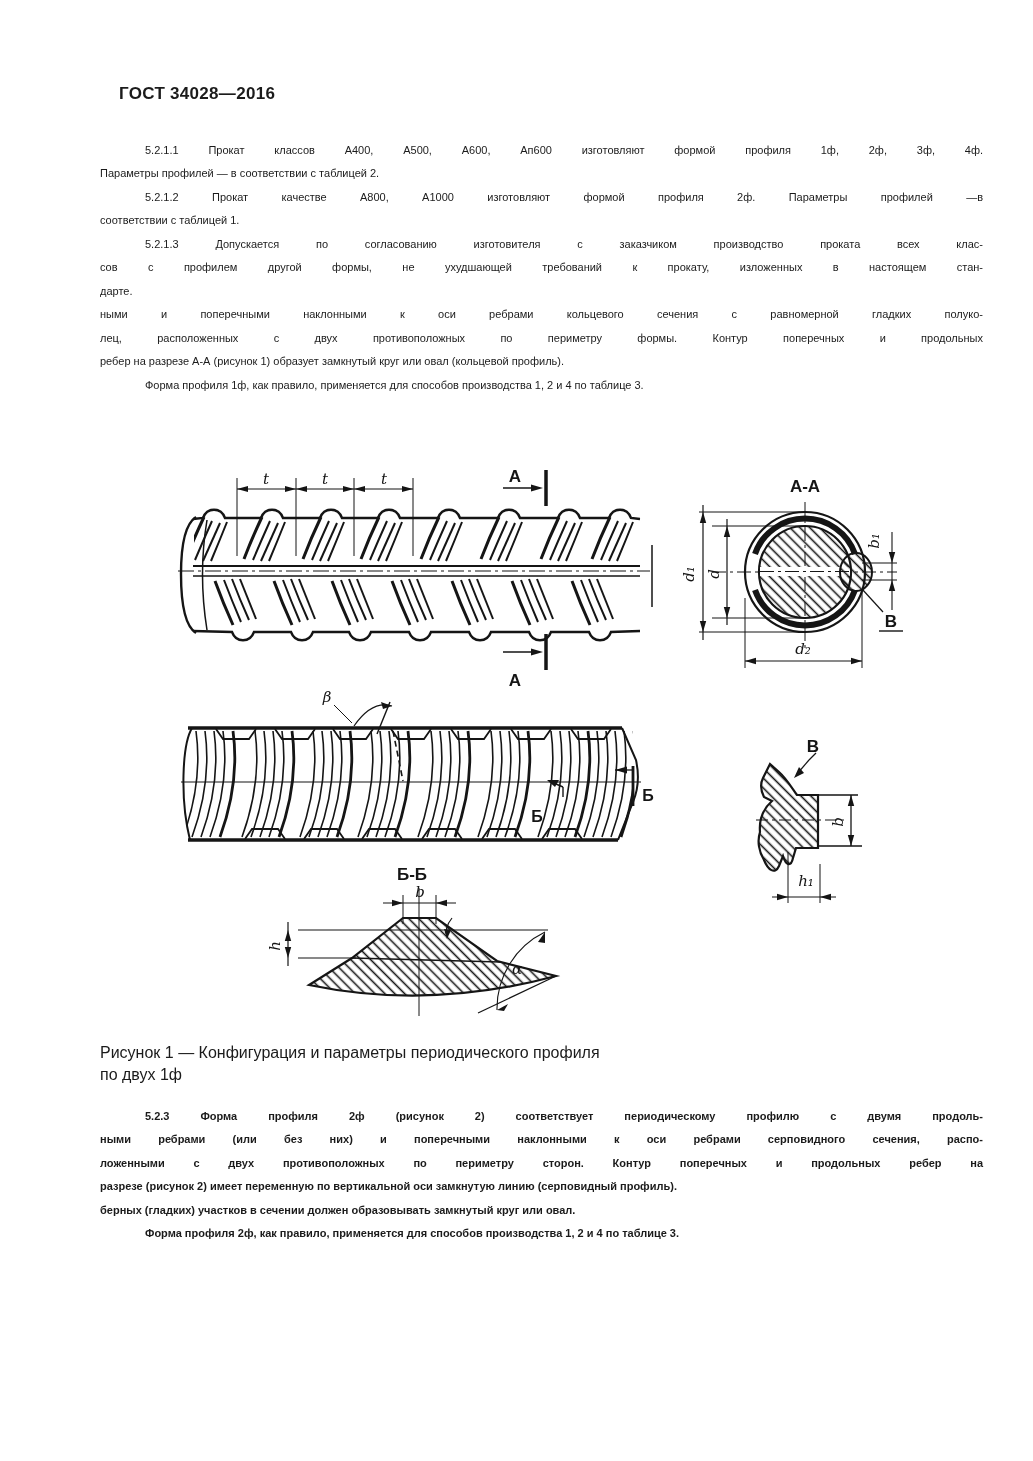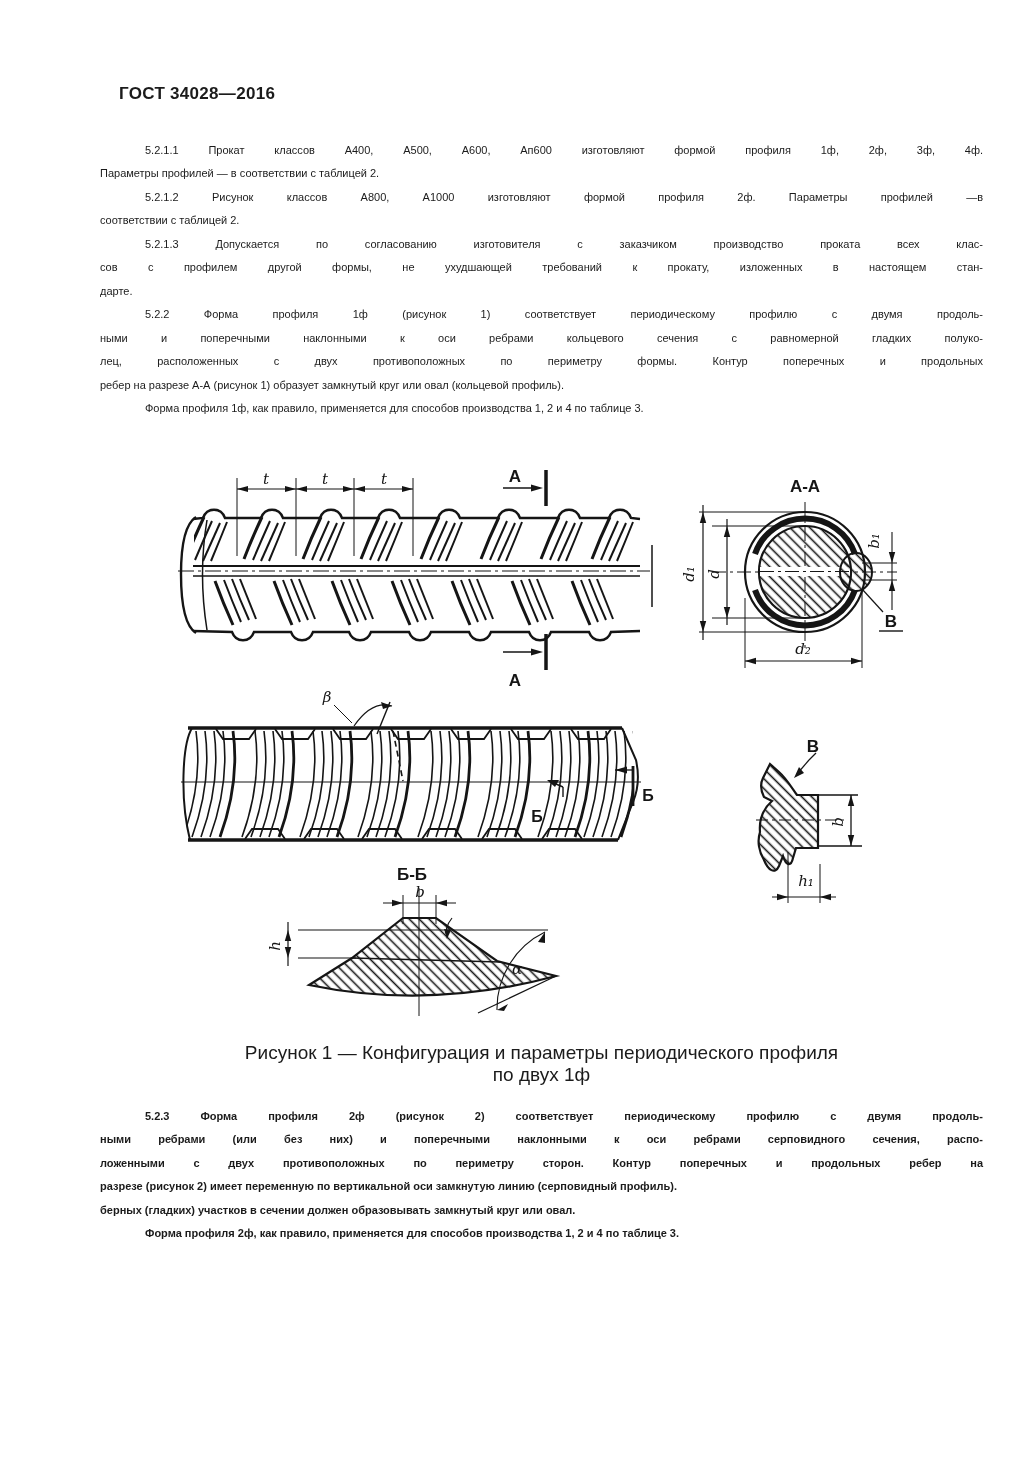--- a/index.html
+++ b/index.html
@@ -4,44 +4,43 @@
 <style>
   html,body{margin:0;padding:0;background:#ffffff;}
   #page{position:relative;width:1033px;height:1290px;background:#ffffff;overflow:hidden;
         font-family:"Liberation Sans",sans-serif;color:#1b1b1b;}
   .ln{font-size:11px;line-height:23.45px;white-space:normal;}
   .jl{text-align:justify;text-align-last:justify;}
   .ind{text-indent:45px;}
   #hdr{position:absolute;left:119px;top:84px;font-weight:bold;font-size:17px;letter-spacing:.3px;}
   #blockTop{position:absolute;left:100px;top:139px;width:883px;}
   #blockBottom{position:absolute;left:100px;top:1105px;width:883px;font-weight:bold;}
-  #caption{position:absolute;left:100px;top:1042px;width:883px;text-align:center;
-           font-size:19px;line-height:22px;}
+  #caption{position:absolute;left:100px;top:1042px;width:883px;
+           font-size:16px;line-height:22px;}
   #pageno{position:absolute;left:118px;top:1314px;font-size:15.5px;}
   #fig{position:absolute;left:0;top:0;}
   .dimlab{font-family:"DejaVu Serif",serif;font-style:italic;font-size:15px;fill:#151515;}
   .seclab{font-family:"Liberation Sans",sans-serif;font-weight:bold;font-size:17px;fill:#151515;}
   .seclab2{font-family:"Liberation Sans",sans-serif;font-weight:bold;font-size:16px;fill:#151515;}
 </style>
 </head>
 <body>
 
 <div id="page">
 
   <div id="hdr">ГОСТ 34028—2016</div>
 
   <div id="blockTop">
     <div class="ln ind jl">5.2.1.1 Прокат классов А400, А500, А600, Ап600 изготовляют формой профиля 1ф, 2ф, 3ф, 4ф.</div>
     <div class="ln">Параметры профилей — в соответствии с таблицей 2.</div>
-    <div class="ln ind jl">5.2.1.2 Рисунок классов А800, А1000 изготовляют формой профиля 2ф. Параметры профилей —в</div>
-    <div class="ln">соответствии с таблицей 2.</div>
+    <div class="ln ind jl">5.2.1.2 Прокат качестве А800, А1000 изготовляют формой профиля 2ф. Параметры профилей —в</div>
+    <div class="ln">соответствии с таблицей 1.</div>
     <div class="ln ind jl">5.2.1.3 Допускается по согласованию изготовителя с заказчиком производство проката всех клас-</div>
     <div class="ln jl">сов с профилем другой формы, не ухудшающей требований к прокату, изложенных в настоящем стан-</div>
     <div class="ln">дарте.</div>
-    <div class="ln ind jl">5.2.2 Форма профиля 1ф (рисунок 1) соответствует периодическому профилю с двумя продоль-</div>
     <div class="ln jl">ными и поперечными наклонными к оси ребрами кольцевого сечения с равномерной гладких полуко-</div>
     <div class="ln jl">лец, расположенных с двух противоположных по периметру формы. Контур поперечных и продольных</div>
     <div class="ln">ребер на разрезе А-А (рисунок 1) образует замкнутый круг или овал (кольцевой профиль).</div>
     <div class="ln ind">Форма профиля 1ф, как правило, применяется для способов производства 1, 2 и 4 по таблице 3.</div>
   </div>
 
   <div id="caption">
     <div>Рисунок 1 — Конфигурация и параметры периодического профиля</div>
     <div>по двух 1ф</div>
   </div>

